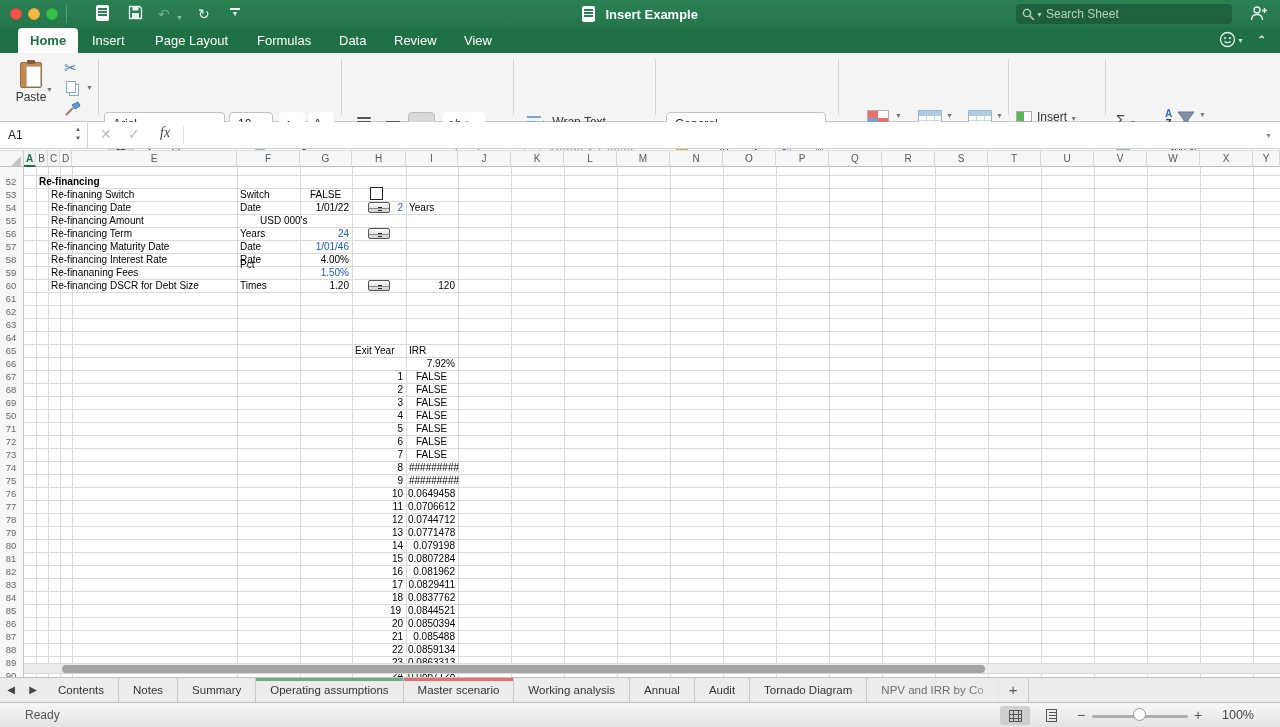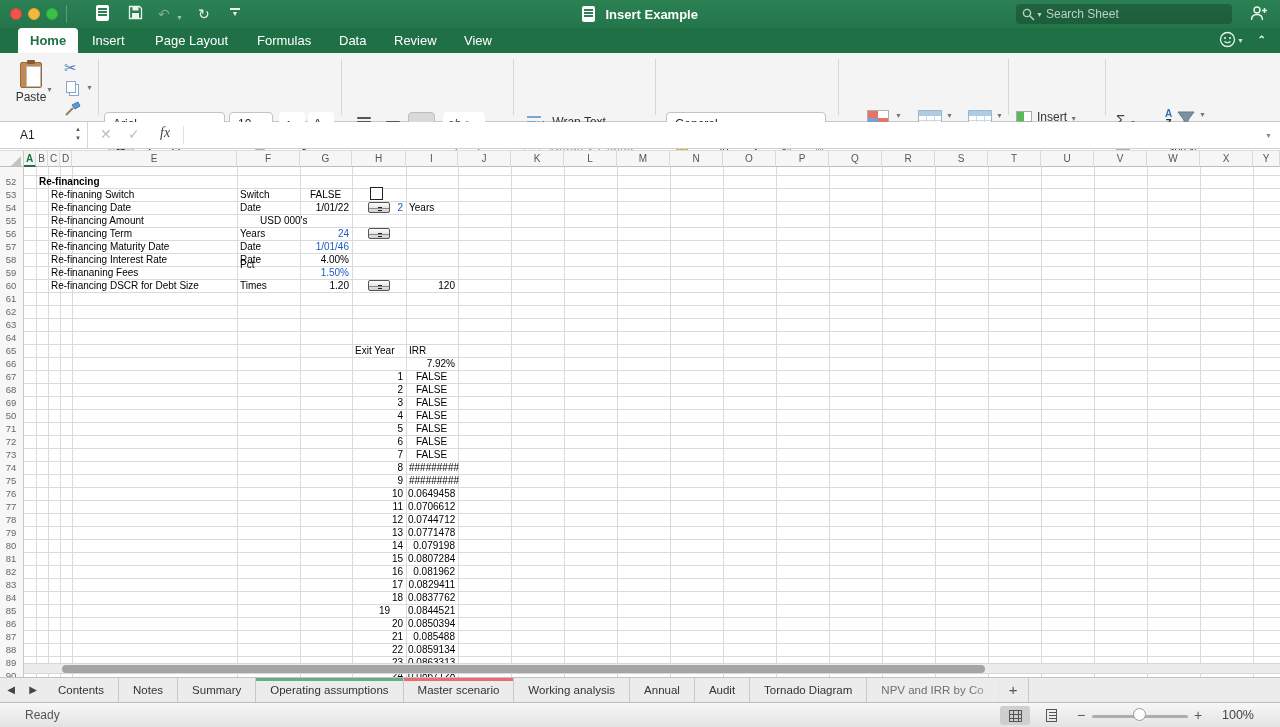--- a/index.html
+++ b/index.html
@@ -147,21 +147,21 @@
   .eraser { left:1116px; top:103px; }
   .eraser .er { display:inline-block; width:15px; height:8px; background:#e8889a; border:1px solid #c86a7e; border-radius:2px; transform:rotate(-20deg); }
   .sortfilter { position:absolute; left:1156px; top:56px; width:52px; text-align:center; font-size:10.5px; color:#333; line-height:12px; }
   .sf-ic { position:relative; width:34px; height:30px; margin:0 auto 2px; }
   .sf-ic .az { position:absolute; left:0; top:0; font-size:10px; line-height:10px; font-weight:bold; }
   .sf-ic .az .a { color:#2f6fbe; } .sf-ic .az .z { color:#333; }
   .sf-funnel { position:absolute; left:12px; top:2px; }
 
   
   .formulabar { position:absolute; left:0; top:122px; width:1280px; height:27px; background:#fff; border-bottom:1px solid #cfcfcf; }
-  .namebox { position:absolute; left:0; top:0; width:88px; height:26px; border-right:1px solid #d6d6d6; font-size:12px; color:#222; line-height:26px; padding-left:20px; }
+  .namebox { position:absolute; left:0; top:0; width:88px; height:26px; border-right:1px solid #d6d6d6; font-size:12px; color:#222; line-height:26px; padding-left:8px; }
   .namebox .stepper-ud { position:absolute; right:6px; top:3px; font-size:6px; color:#555; line-height:9px; text-align:center; }
   .fx-x { position:absolute; left:100px; top:4px; color:#bdbdbd; font-size:14px; }
   .fx-check { position:absolute; left:128px; top:4px; color:#bdbdbd; font-size:14px; }
   .fx-fx { position:absolute; left:160px; top:3px; color:#444; font-size:14px; font-style:italic; font-family:"Liberation Serif",serif; }
   .fbar-sep { position:absolute; left:183px; top:4px; width:1px; height:18px; background:#e0e0e0; }
   .fbar-dd { position:absolute; right:8px; top:10px; font-size:7px; color:#888; }
 
   
   .colheaders { position:absolute; left:0; top:150px; width:1280px; height:17px; background:#f6f6f6; border-top:1px solid #dcdcdc; border-bottom:1px solid #bdbdbd; }
   .ch { position:absolute; top:0; height:16px; line-height:16px; font-size:10px; color:#555; text-align:center; border-right:1px solid #d9d9d9; }
@@ -632,21 +632,21 @@
       <div class="cell r" style="top: 372px; left: 354px; width: 49px;">14</div>
       <div class="cell r" style="top: 372px; left: 408px; width: 47px;">0.079198</div>
       <div class="cell r" style="top: 385px; left: 354px; width: 49px;">15</div>
       <div class="cell r" style="top: 385px; left: 408px; width: 47px;">0.0807284</div>
       <div class="cell r" style="top: 398px; left: 354px; width: 49px;">16</div>
       <div class="cell r" style="top: 398px; left: 408px; width: 47px;">0.081962</div>
       <div class="cell r" style="top: 411px; left: 354px; width: 49px;">17</div>
       <div class="cell r" style="top: 411px; left: 408px; width: 47px;">0.0829411</div>
       <div class="cell r" style="top: 424px; left: 354px; width: 49px;">18</div>
       <div class="cell r" style="top: 424px; left: 408px; width: 47px;">0.0837762</div>
-      <div class="cell r" style="top: 437px; left: 354px; width: 36px;">19</div>
+      <div class="cell r" style="top: 437px; left: 354px; width: 47px;">19</div>
       <div class="cell r" style="top: 437px; left: 408px; width: 47px;">0.0844521</div>
       <div class="cell r" style="top: 450px; left: 354px; width: 49px;">20</div>
       <div class="cell r" style="top: 450px; left: 408px; width: 47px;">0.0850394</div>
       <div class="cell r" style="top: 463px; left: 354px; width: 49px;">21</div>
       <div class="cell r" style="top: 463px; left: 408px; width: 47px;">0.085488</div>
       <div class="cell r" style="top: 476px; left: 354px; width: 49px;">22</div>
       <div class="cell r" style="top: 476px; left: 408px; width: 47px;">0.0859134</div>
       <div class="cell r" style="top: 489px; left: 354px; width: 49px;">23</div>
       <div class="cell r" style="top: 489px; left: 408px; width: 47px;">0.0863313</div>
       <div class="cell r" style="top: 502px; left: 354px; width: 49px;">24</div>

